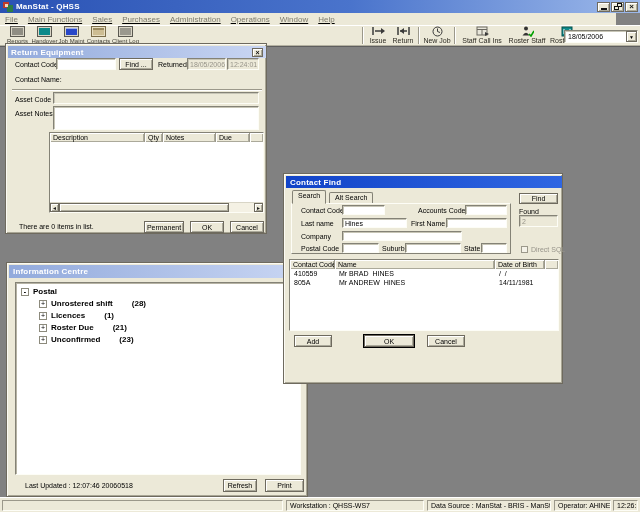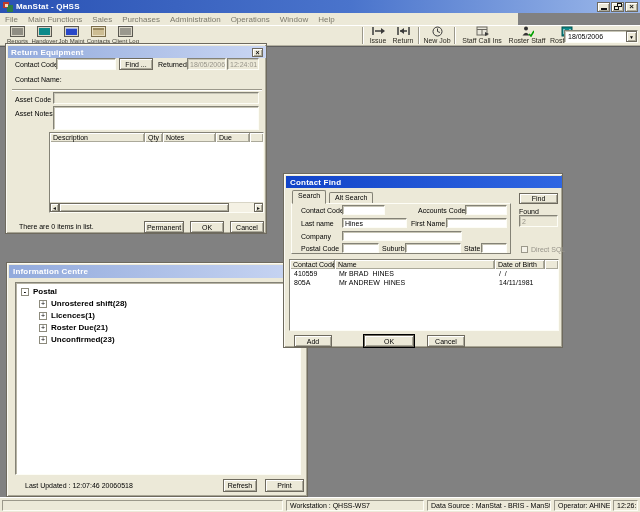--- a/index.html
+++ b/index.html
@@ -50,21 +50,21 @@
 
   
   .tab{background:#ece9d8;border:1px solid #848276;border-bottom:none;border-radius:2px 2px 0 0;
        font-size:7px;padding:1px 5px 0 5px;display:flex;align-items:flex-start;}
   .tabpanel{background:#ece9d8;border:1px solid;border-color:#fdfdf6 #848276 #848276 #fdfdf6;}
 
   
   .tree-row{position:absolute;display:flex;align-items:center;font-size:8px;white-space:nowrap;}
   .expander{width:8px;height:8px;background:#fff;border:1px solid #8c8a7c;display:flex;align-items:center;justify-content:center;
             font-size:7px;line-height:6px;margin-right:4px;color:#000;flex:none;}
-  .tree-count{margin-left:0;text-align:right;}
+  .tree-count{margin-left:19px;text-align:right;}
 
   
   .wbtn{width:13px;height:10px;margin-left:1px;}
   .glyph-min{width:6px;height:2px;background:#111;margin-top:5px;}
   .glyph-restore{position:relative;width:8px;height:7px;}
   .glyph-restore i{position:absolute;border:1px solid #111;display:block;}
   .glyph-close{font-size:8px;font-weight:bold;line-height:8px;color:#111;}
 
   
   .sb-panel{position:absolute;top:2px;height:11px;border:1px solid;border-color:#9b988a #fdfdf6 #fdfdf6 #9b988a;
@@ -93,21 +93,21 @@
       <span class="glyph-restore">
         <i style="right:0;top:0;width:5px;height:4px;"></i>
         <i style="left:0;bottom:0;width:5px;height:4px;background:#ece9d8;"></i>
       </span>
     </div>
     <div class="btn wbtn">
         <span class="glyph-close">×</span>
       </div>
   </div>
 
-  <div class="abs bar" style="left:0;top:13px;width:518px;height:12px;display:flex;align-items:center;">
+  <div class="abs bar" style="left:0;top:13px;width:616px;height:12px;display:flex;align-items:center;text-decoration:underline;">
     <span class="menu-item">File</span>
     <span class="menu-item">Main Functions</span>
     <span class="menu-item">Sales</span>
     <span class="menu-item">Purchases</span>
     <span class="menu-item">Administration</span>
     <span class="menu-item">Operations</span>
     <span class="menu-item">Window</span>
     <span class="menu-item">Help</span>
   </div>
 
@@ -308,21 +308,21 @@
       <span>Permanent</span>
     </div>
     <div class="abs btn" style="left:184px;top:177px;width:34px;height:12px;">
       <span>OK</span>
     </div>
     <div class="abs btn" style="left:224px;top:177px;width:34px;height:12px;">
       <span>Cancel</span>
     </div>
   </div>
 
-  <div class="abs window" style="left:283px;top:173px;width:280px;height:175px;z-index:4;">
+  <div class="abs window" style="left:283px;top:173px;width:280px;height:211px;z-index:4;">
     <div class="abs tb-active" style="left:2px;top:2px;width:276px;height:12px;display:flex;align-items:center;padding:0 4px;">
       <span class="tb-text">Contact Find</span>
     </div>
 
     <div class="abs tab" style="left:8px;top:16px;height:14px;z-index:3;border-bottom:1px solid #ece9d8;">
       <span>Search</span>
     </div>
     <div class="abs tab" style="left:45px;top:18px;height:11px;z-index:1;">
       <span>Alt Search</span>
     </div>

